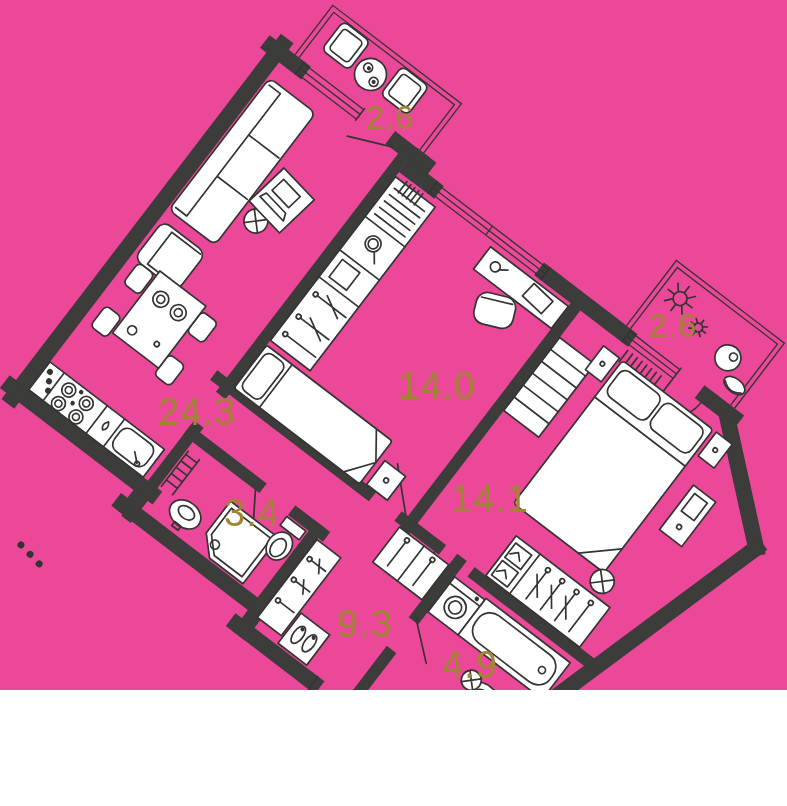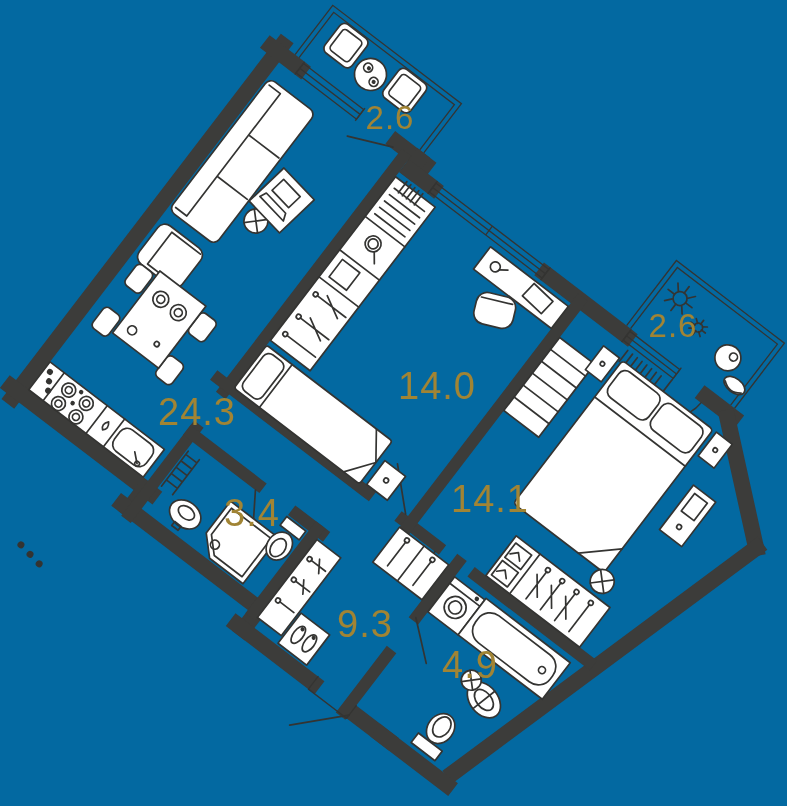--- a/index.html
+++ b/index.html
@@ -1,16 +1,16 @@
 <!DOCTYPE html>
 <html><head>
 <meta charset="utf-8">
 <style>
   html,body{margin:0;padding:0;background:#ffffff;}
-  .stage{position:relative;width:787px;height:806px;background:#0369a1;overflow:hidden;
+  .stage{position:relative;width:787px;height:690px;background:#ec4899;overflow:hidden;
          font-family:"Liberation Sans", sans-serif;}
   svg{display:block;}
   .room-label{font-family:"Liberation Sans", sans-serif;font-weight:400;letter-spacing:1px;}
   .w-outer{fill:none;stroke-width:16;stroke-linecap:square;}
   .w-inner{fill:none;stroke-width:12;stroke-linecap:square;}
   .ln{fill:none;stroke-width:1.7;stroke-linejoin:round;stroke-linecap:round;}
   .thin{fill:none;stroke-width:1.3;}
 </style>
 </head>
 <body>

